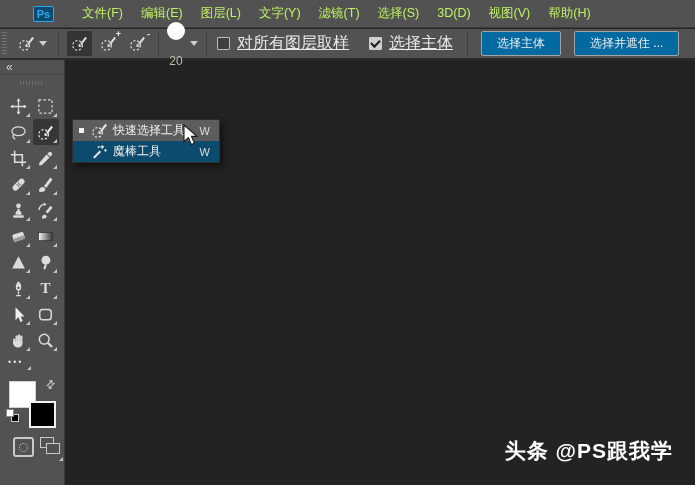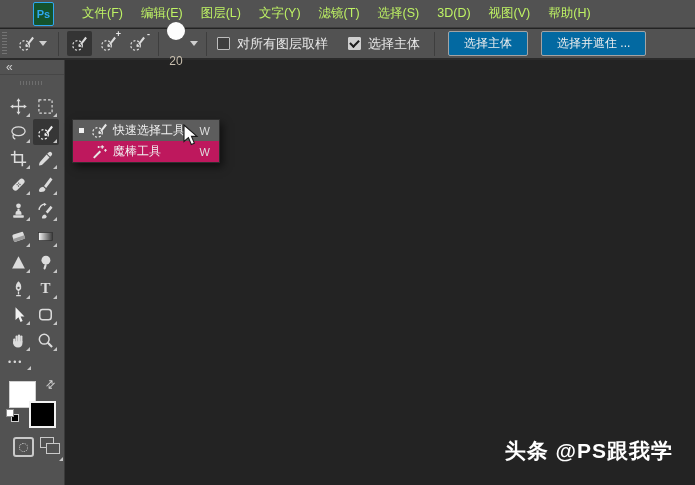--- a/index.html
+++ b/index.html
@@ -2,21 +2,21 @@
 <html><head>
 <meta charset="utf-8">
 <style>
   * { margin:0; padding:0; box-sizing:border-box; }
   html,body { width:695px; height:485px; }
   body { font-family:"Liberation Sans","DejaVu Sans",sans-serif; background:#232323; position:relative; overflow:hidden; }
   .screen { position:absolute; inset:0; }
 
   
   .menubar { position:absolute; top:0; left:0; right:0; height:28px; background:#525252; border-bottom:1px solid #3c3c3c; display:flex; align-items:center; }
-  .ps-logo { margin-left:33px; width:21px; height:24px; background:#14532d; border:1px solid #2fa8f0; border-radius:2px; color:#2fa8f0; font-size:11px; font-weight:bold; display:flex; align-items:center; justify-content:center; }
+  .ps-logo { margin-left:33px; width:21px; height:16px; background:#0c4a6e; border:1px solid #2fa8f0; border-radius:2px; color:#2fa8f0; font-size:11px; font-weight:bold; display:flex; align-items:center; justify-content:center; }
   .menu-items { display:flex; margin-left:19px; }
   .menu-item { padding:0 9px; font-size:12.5px; color:#bef264; line-height:27px; cursor:default; white-space:nowrap; }
 
   
   .optionsbar { position:absolute; top:29px; left:0; right:0; height:31px; background:#525252; border-bottom:2px solid #2b2b2b; display:flex; align-items:center; }
   .obar-grip { width:5px; height:24px; margin-left:2px; background:repeating-linear-gradient(to bottom,#747474 0 1px,transparent 1px 3px); }
   .sep { width:1px; height:24px; background:#3e3e3e; flex:0 0 1px; }
   .icon16 { width:17px; height:17px; display:block; }
   .tool-preset { display:flex; align-items:center; gap:4px; margin:0 8px 0 8px; padding:2px 3px; }
   .caret { width:0; height:0; border-left:4px solid transparent; border-right:4px solid transparent; border-top:5px solid #cfcfcf; }
@@ -25,21 +25,21 @@
   .mode-btn.active { background:#343434; }
   .mode-badge { position:absolute; top:-1px; right:0px; font-size:9px; font-weight:bold; color:#e8e8e8; line-height:9px; }
   .brush-widget { display:flex; align-items:center; gap:5px; margin:0 8px; }
   .brush-col { display:flex; flex-direction:column; align-items:center; }
   .brush-circle { width:18px; height:18px; border-radius:50%; background:#fdfdfd; }
   .brush-size { font-size:12px; color:#c9bfae; line-height:9px; margin-top:17px; }
   .check-row { display:flex; align-items:center; gap:7px; margin:0 10px; }
   .checkbox { width:13px; height:13px; border:1px solid #bdbdbd; background:#3f3f3f; border-radius:1px; display:flex; align-items:center; justify-content:center; }
   .checkbox.checked { background:#cfcfcf; border-color:#cfcfcf; }
   .checkbox.checked::after { content:""; width:7px; height:4px; border-left:2px solid #1d1d1d; border-bottom:2px solid #1d1d1d; transform:rotate(-45deg) translate(1px,-1px); }
-  .check-label { font-size:13px; color:#e9e9e9; white-space:nowrap; }
+  .check-label { font-size:16px; color:#e9e9e9; white-space:nowrap;text-decoration:underline; }
   .obar-button { margin-left:13px; padding:3px 15px; font-size:12px; color:#ededed; background:#0369a1; border:1px solid #a3a3a3; border-radius:2px; white-space:nowrap; }
 
   
   .toolbar { position:absolute; top:60px; left:0; width:65px; bottom:0; background:#525252; border-right:1px solid #3a3a3a; }
   .tb-head { height:15px; border-bottom:1px solid #464646; display:flex; align-items:center; }
   .collapse { color:#d2d2d2; font-size:12px; line-height:12px; margin-left:6px; letter-spacing:-1px; }
   .tb-grip { width:24px; height:4px; margin:6px auto 2px auto; background:repeating-linear-gradient(to right,#6e6e6e 0 1px,transparent 1px 3px); }
   .tools-grid { position:absolute; top:33px; left:5px; width:55px; display:grid; grid-template-columns:27px 27px; grid-auto-rows:26px; justify-items:center; align-items:center; }
   .tool-cell { width:26px; height:26px; display:flex; align-items:center; justify-content:center; position:relative; border-radius:2px; }
   .tool-cell::after { content:""; position:absolute; right:2px; bottom:2px; border-left:4px solid transparent; border-bottom:4px solid #c6c6c6; }
@@ -59,21 +59,21 @@
   .qmask-circle { width:9px; height:9px; border:1px dotted #c9c9c9; border-radius:50%; }
   .screenmode-btn { position:absolute; left:40px; top:2px; width:22px; height:21px; }
   .sm-back { position:absolute; left:0; top:0; width:14px; height:11px; border:1.5px solid #c9c9c9; }
   .sm-front { position:absolute; left:6px; top:6px; width:14px; height:11px; border:1.5px solid #c9c9c9; background:#525252; }
   .screenmode-btn::after { content:""; position:absolute; right:-1px; bottom:-3px; border-left:4px solid transparent; border-bottom:4px solid #c6c6c6; }
 
   
   .canvas { position:absolute; top:60px; left:66px; right:0; bottom:0; background:#232323; }
 
   
-  .flyout { position:absolute; left:72px; top:119px; width:148px; background:#be185d; border:1px solid #2f2f2f; box-shadow:3px 4px 8px rgba(0,0,0,.55); }
+  .flyout { position:absolute; left:72px; top:119px; width:148px; background:#0c4a6e; border:1px solid #2f2f2f; box-shadow:3px 4px 8px rgba(0,0,0,.55); }
   .flyout-row { height:21px; display:flex; align-items:center; padding:0 9px 0 6px; }
   .flyout-row.selected { background:#5d5d5d; }
   .flyout-bullet { width:5px; height:5px; background:#f0f0f0; margin-right:7px; visibility:hidden; }
   .flyout-row.selected .flyout-bullet { visibility:visible; }
   .flyout-icon { width:17px; height:17px; margin-right:5px; flex:0 0 17px; }
   .flyout-label { font-size:12px; color:#f0f0f0; white-space:nowrap; }
   .flyout-key { margin-left:auto; font-size:11px; color:#dddddd; }
 
   
   .cursor { position:absolute; left:183px; top:124px; pointer-events:none; }

